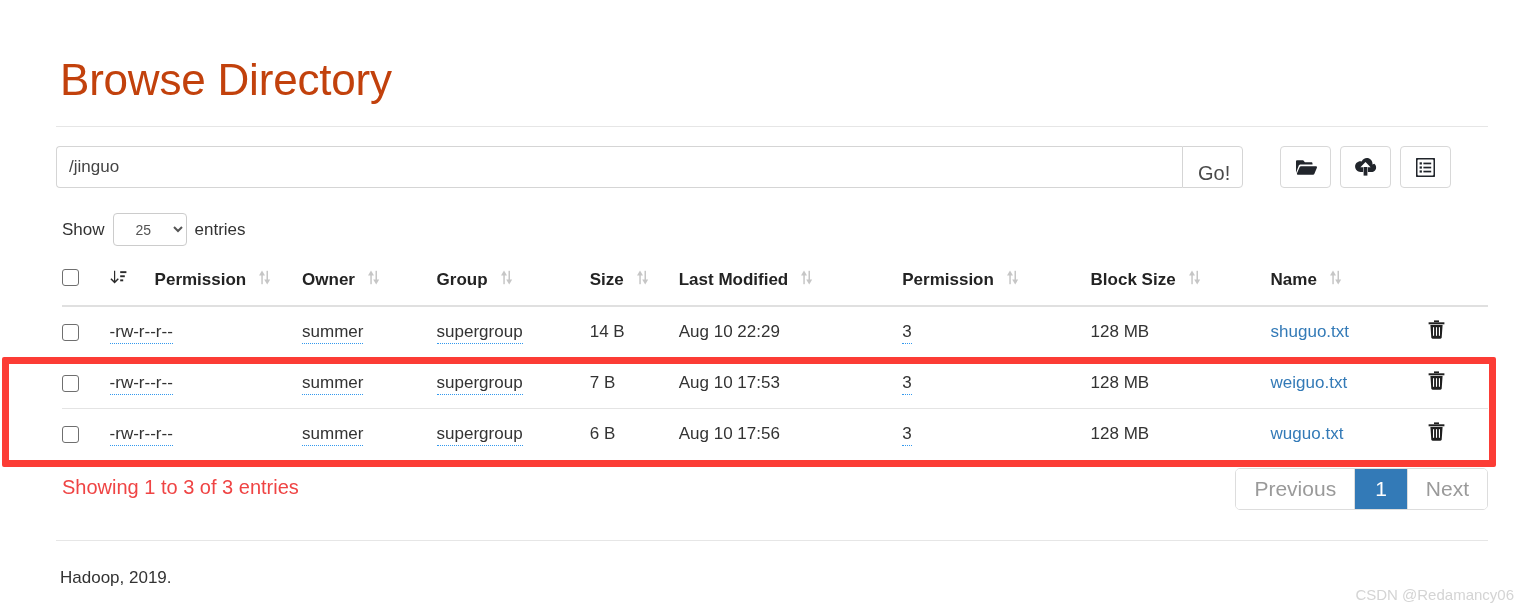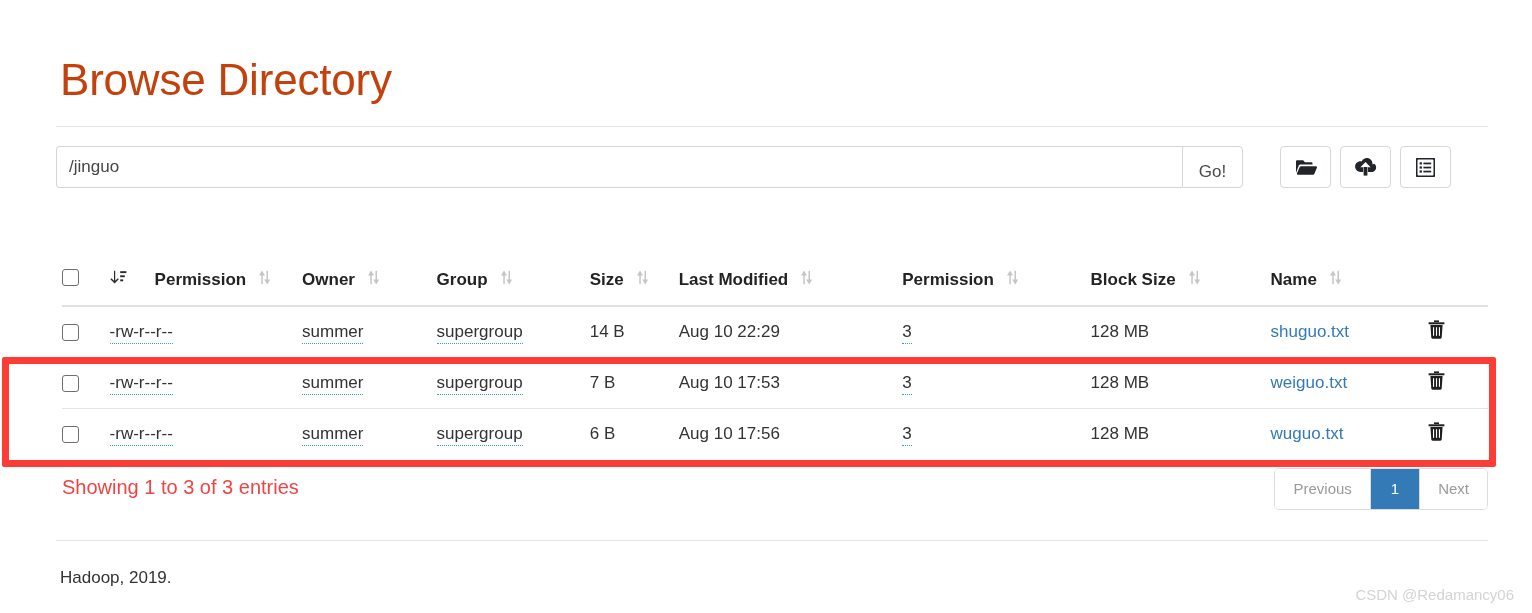--- a/index.html
+++ b/index.html
@@ -68,21 +68,21 @@
     background: #ffffff;
     outline: none;
   }
   .path-input::placeholder { color: #9b9b9b; }
   .go-btn {
     width: 61px;
     height: 42px;
     border: 1px solid #d5d5d5;
     border-radius: 0 4px 4px 0;
     background: #ffffff;
-    font-size: 17px;
+    font-size: 20px;
     font-family: "Liberation Sans", sans-serif;
     color: #4a4a4a;
     cursor: pointer;
     padding: 15px;
   }
 
   .icon-btn-group {
     position: absolute;
     left: 1224px;
     top: 0;
@@ -250,21 +250,21 @@
     display: flex;
     border: 1px solid #dddddd;
     border-radius: 5px;
     overflow: hidden;
     background: #ffffff;
   }
   .page-btn {
     padding: 0 18px;
     height: 40px;
     line-height: 40px;
-    font-size: 15px;
+    font-size: 21px;
     color: #9a9a9a;
     background: #ffffff;
     border: none;
     border-right: 1px solid #dddddd;
     cursor: pointer;
     font-family: "Liberation Sans", sans-serif;
   }
   .page-btn:last-child { border-right: none; }
   .page-btn.active {
     background: #337ab7;
@@ -352,20 +352,27 @@
             <rect x="3.6" y="12.4" width="2.3" height="2.2" fill="#21252b"></rect>
             <rect x="7.4" y="4.6" width="7.8" height="1.7" fill="#21252b"></rect>
             <rect x="7.4" y="8.7" width="7.8" height="1.7" fill="#21252b"></rect>
             <rect x="7.4" y="12.7" width="7.8" height="1.7" fill="#21252b"></rect>
           </svg>
         </span>
       </button>
     </div>
   </div>
 
+  <div class="length-row">
+    <span class="lbl">Show</span>
+    <select class="length-select">
+      <option>25</option>
+    </select>
+    <span class="lbl">entries</span>
+  </div>
 
 
   <div class="table-wrap">
     <table class="files">
       <colgroup>
         <col class="col-check">
           <col class="col-perm">
           <col class="col-owner">
           <col class="col-group">
         <col class="col-size">

